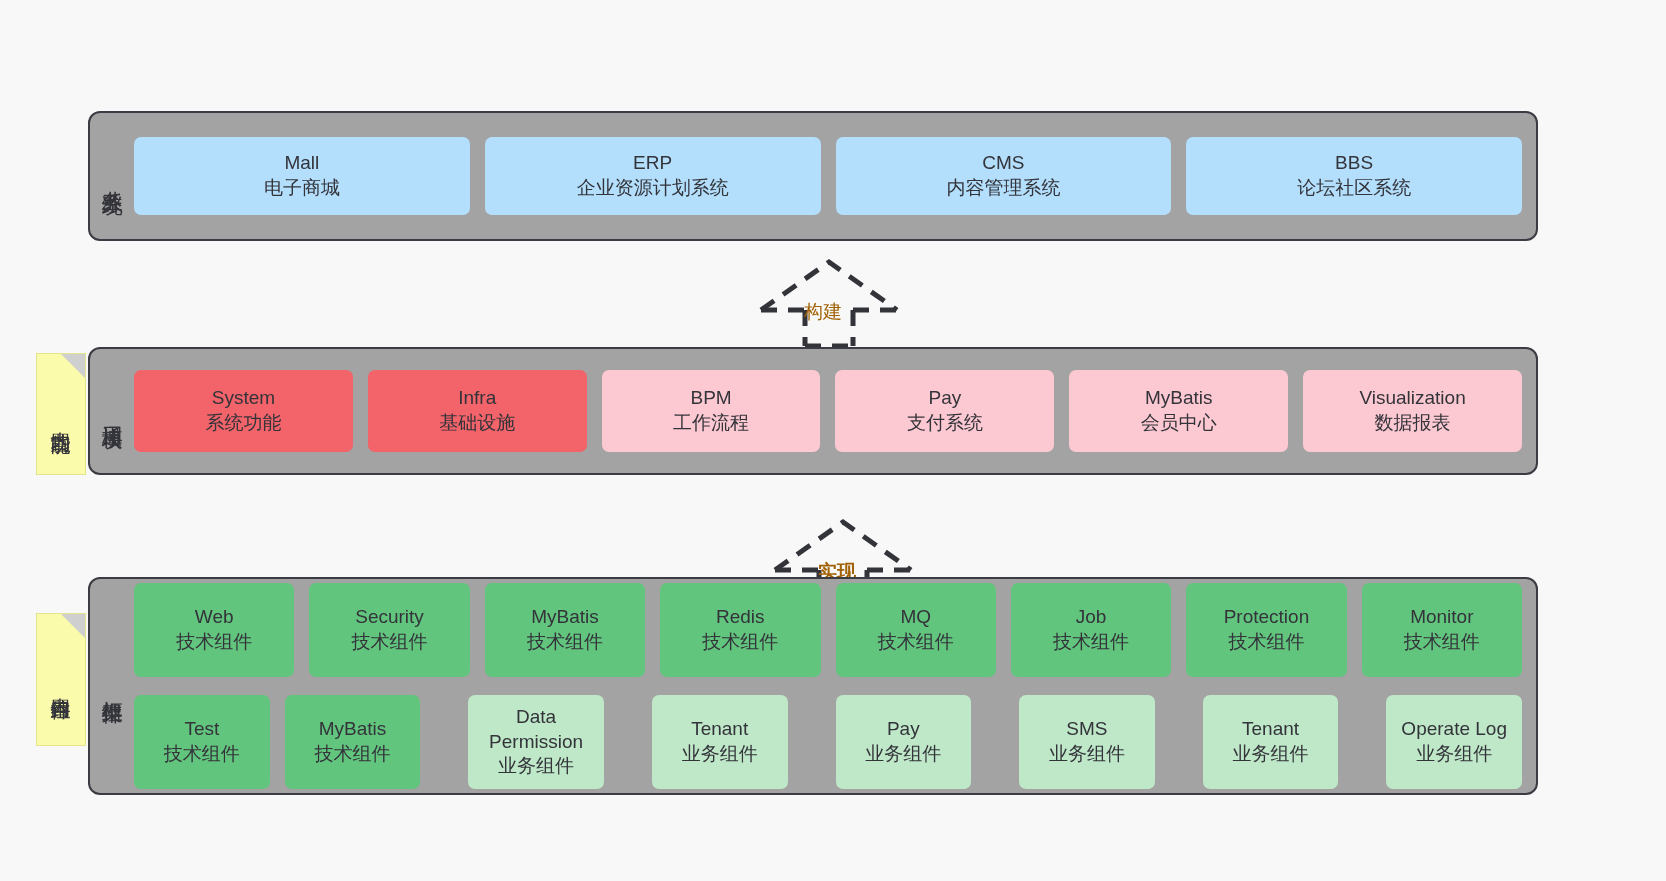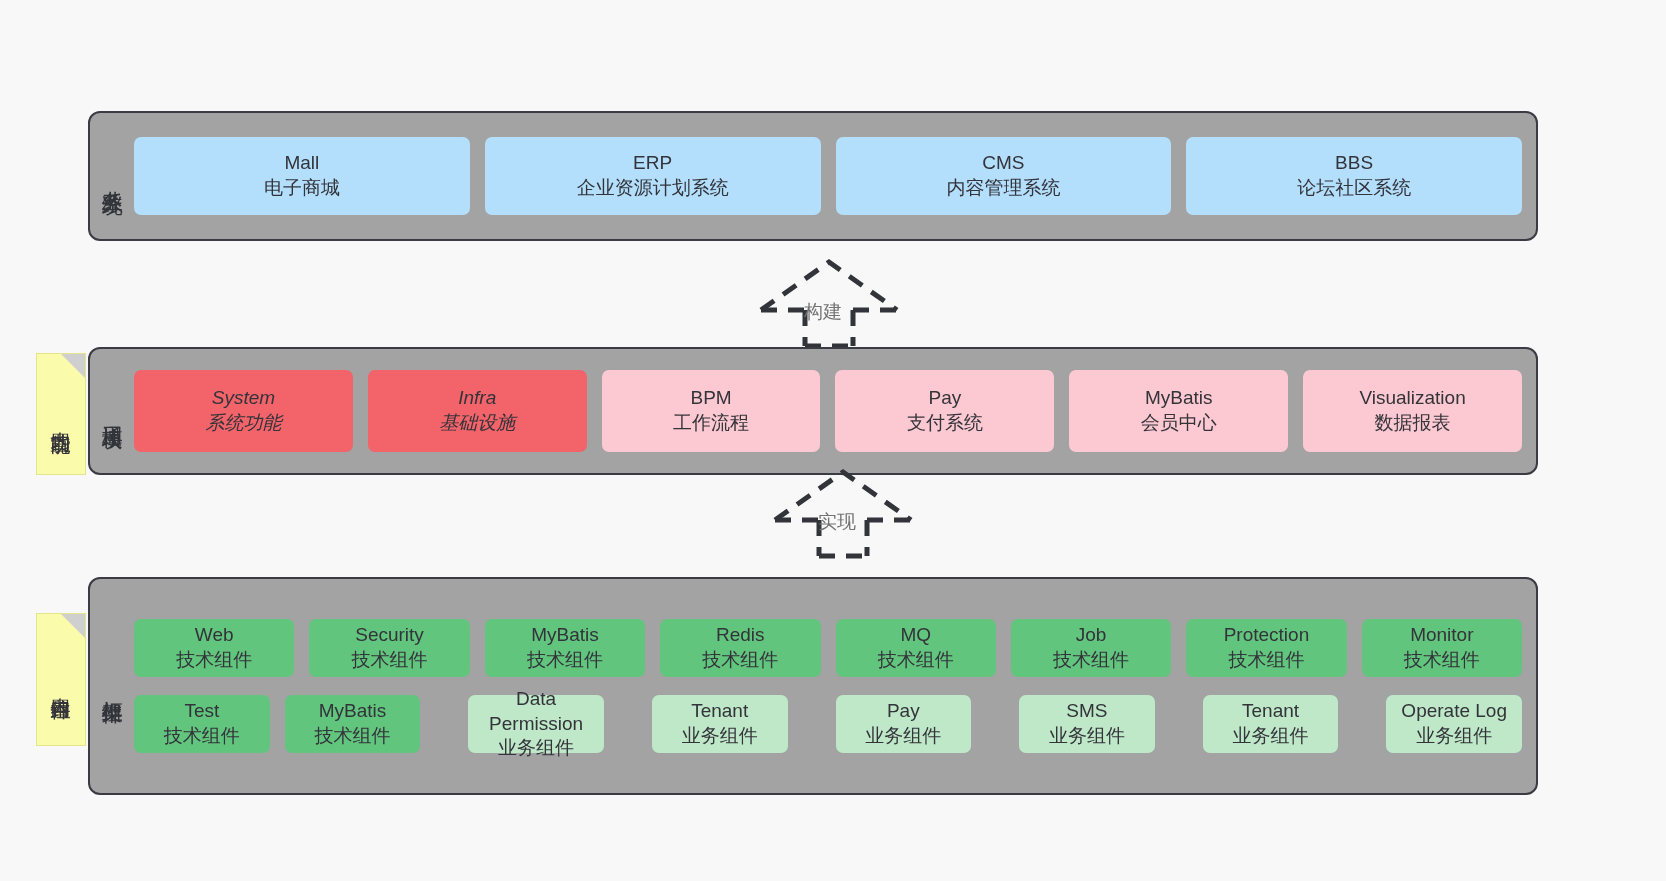--- a/index.html
+++ b/index.html
@@ -66,24 +66,24 @@
     box-sizing:border-box;
     padding:6px 4px;
     min-width:0;
   }
   .card .en{white-space:nowrap;}
   .card .cn{white-space:nowrap;}
   .card.multi .en{white-space:normal;}
 
   .h-biz{height:78px;}
   .h-mod{height:82px;}
-  .h-comp{height:58px;}
+  .h-comp{height:94px;}
 
   .blue{background:#b3dffc;}
-  .red-strong{background:#f2636a;font-style:italic;}
+  .red-strong{background:#f2636a;}
   .red-light{background:#fcc9d2;}
   .green-strong{background:#62c57e;}
   .green-light{background:#bfe8c8;margin-left:33px;}
 
   
   .note{
     position:absolute;
     width:50px;
     background:#fbfbac;
     border:1px solid #e4e48c;
@@ -107,21 +107,21 @@
     border-left:24px solid transparent;
     border-top:24px solid #cfcfcf;
   }
 
   
   .arrow{position:absolute;}
   .arrow svg{display:block;overflow:visible;}
   .arrow-label{
     position:absolute;
     font-size:19px;
-    color:#737373;
+    color:#a16207;
     white-space:nowrap;
     background:transparent;
   }
 </style>
 </head>
 <body>
 
 <div id="stage">
 
   <div class="layer" style="left:88px;top:111px;width:1450px;height:130px;">
@@ -190,21 +190,21 @@
           <span class="cn">会员中心</span>
         </div>
         <div class="card h-mod red-light">
           <span class="en">Visualization</span>
           <span class="cn">数据报表</span>
         </div>
       </div>
     </div>
   </div>
 
-  <div class="arrow" style="left:771px;top:468px;width:144px;height:90px;">
+  <div class="arrow" style="left:771px;top:518px;width:144px;height:90px;font-weight:bold;">
     <svg width="144" height="90" viewBox="0 0 144 90" aria-hidden="true">
       <polyline points="4,52 72,4 140,52" fill="none" stroke="#33333a" stroke-width="5" stroke-dasharray="16,11" stroke-linecap="butt"></polyline>
       <polyline points="4,52 48,52" fill="none" stroke="#33333a" stroke-width="5" stroke-dasharray="16,11"></polyline>
       <polyline points="96,52 140,52" fill="none" stroke="#33333a" stroke-width="5" stroke-dasharray="16,11"></polyline>
       <polyline points="48,52 48,88" fill="none" stroke="#33333a" stroke-width="5" stroke-dasharray="16,11"></polyline>
       <polyline points="96,52 96,88" fill="none" stroke="#33333a" stroke-width="5" stroke-dasharray="16,11"></polyline>
       <polyline points="48,88 96,88" fill="none" stroke="#33333a" stroke-width="5" stroke-dasharray="16,11"></polyline>
     </svg>
     <span class="arrow-label" style="left:47px;top:41px;">实现</span>
   </div>

